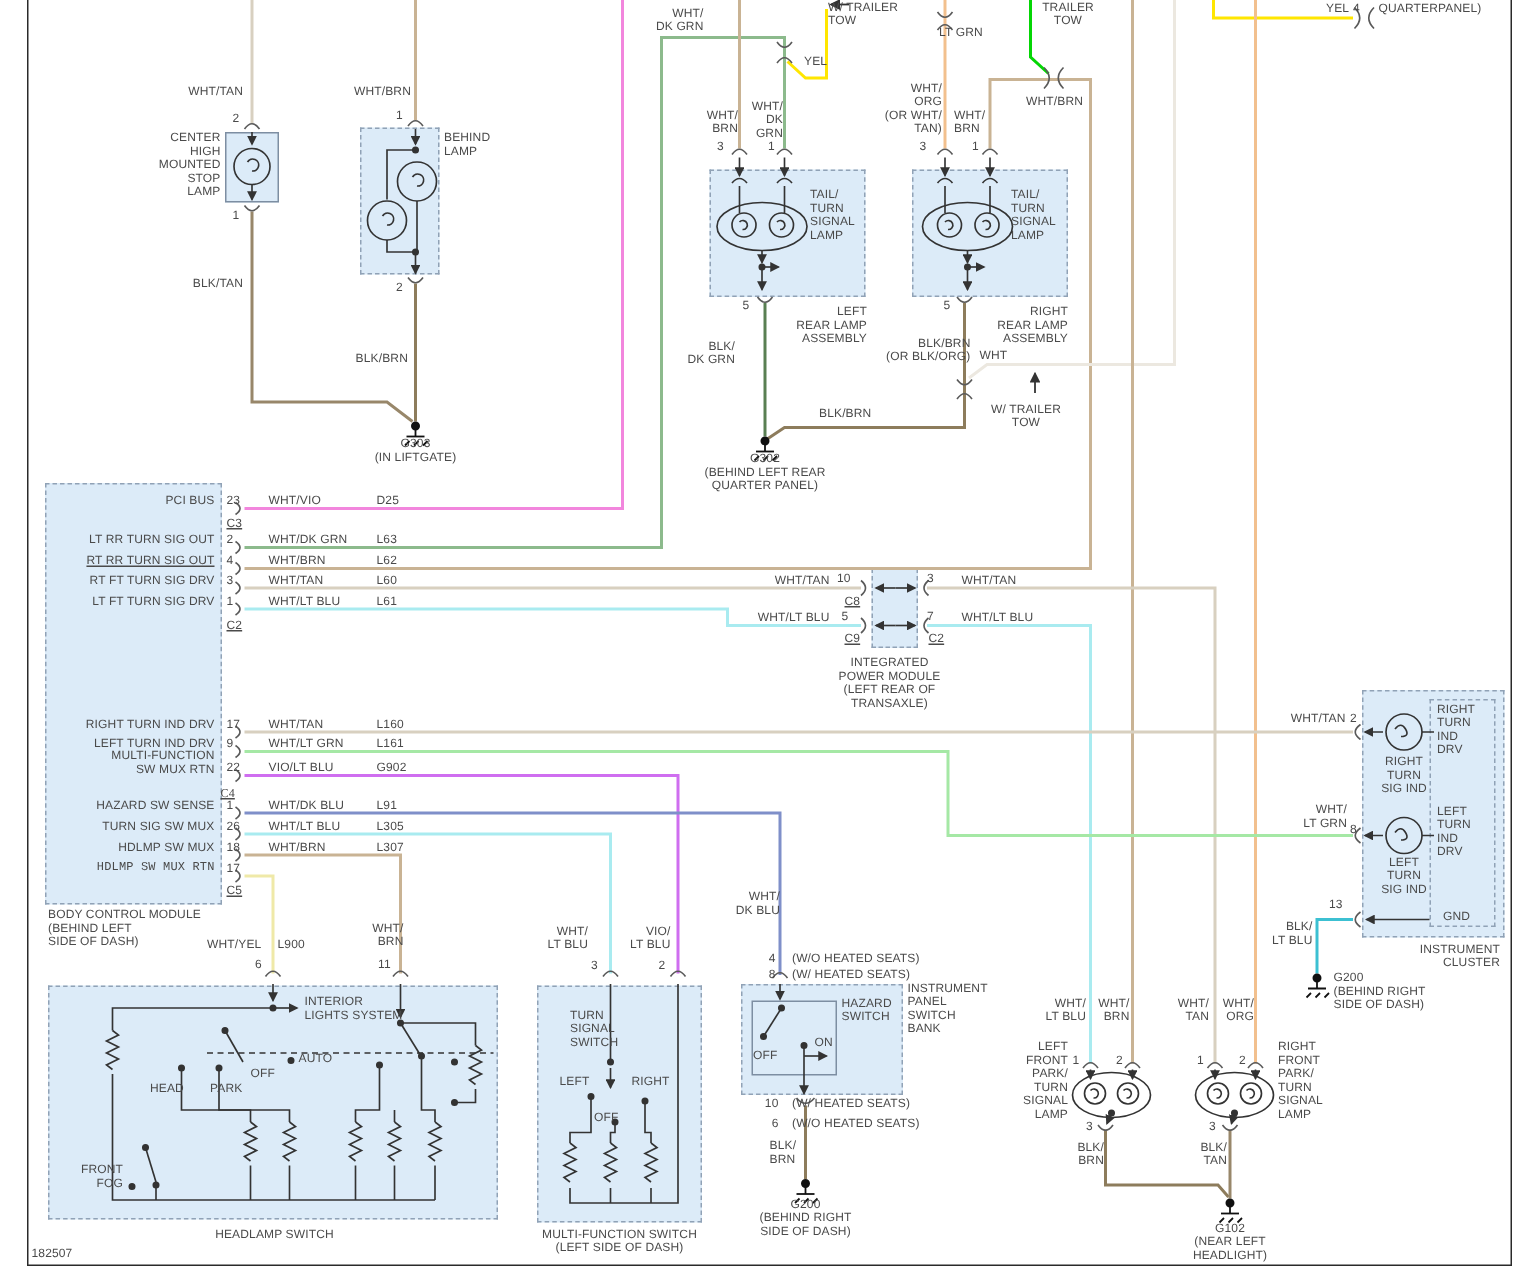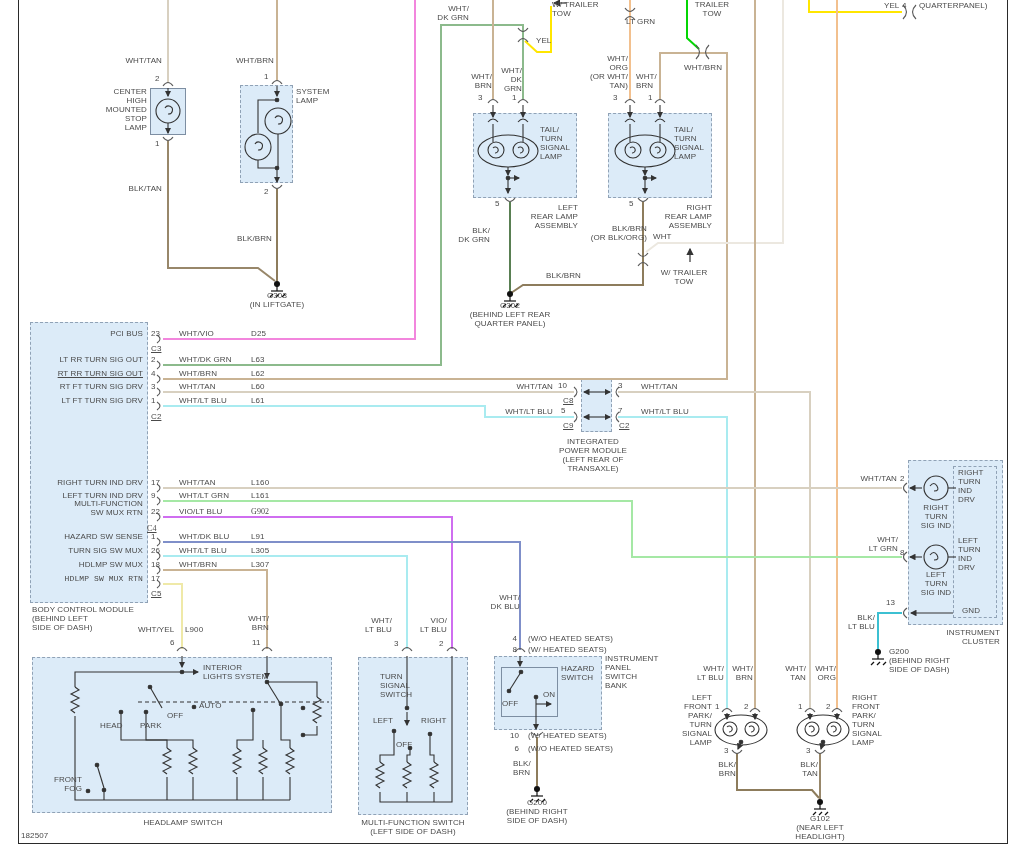--- a/index.html
+++ b/index.html
@@ -342,21 +342,21 @@
 
   <span class="lbl r" style="left:118px;top:56px;width:44px;">WHT/TAN</span>
   <span class="lbl r" style="left:230px;top:56px;width:44px;">WHT/BRN</span>
   <span class="lbl" style="left:155px;top:74px;">2</span>
   <span class="lbl" style="left:264px;top:72px;">1</span>
   <span class="lbl r" style="left:95px;top:87px;width:52px;">CENTER
 HIGH
 MOUNTED
 STOP
 LAMP</span>
-  <span class="lbl" style="left:296px;top:87px;">SYSTEM
+  <span class="lbl" style="left:296px;top:87px;">BEHIND
 LAMP</span>
   <span class="lbl" style="left:155px;top:139px;">1</span>
   <span class="lbl" style="left:264px;top:187px;">2</span>
   <span class="lbl r" style="left:118px;top:184px;width:44px;">BLK/TAN</span>
   <span class="lbl r" style="left:228px;top:234px;width:44px;">BLK/BRN</span>
   <span class="lbl c" style="left:252px;top:291px;width:50px;">G303</span>
   <span class="lbl c" style="left:237px;top:300px;width:80px;">(IN LIFTGATE)</span>
 
   <span class="lbl r" style="left:425px;top:4px;width:44px;">WHT/
 DK GRN</span>
@@ -442,21 +442,21 @@
   <span class="lbl" style="left:179px;top:478px;">WHT/TAN</span>
   <span class="lbl" style="left:251px;top:478px;">L160</span>
   <span class="lbl r" style="left:33px;top:491px;width:110px;">LEFT TURN IND DRV</span>
   <span class="lbl" style="left:151px;top:491px;">9</span>
   <span class="lbl" style="left:179px;top:491px;">WHT/LT GRN</span>
   <span class="lbl" style="left:251px;top:491px;">L161</span>
   <span class="lbl r" style="left:33px;top:499px;width:110px;">MULTI-FUNCTION
 SW MUX RTN</span>
   <span class="lbl" style="left:151px;top:507px;">22</span>
   <span class="lbl" style="left:179px;top:507px;">VIO/LT BLU</span>
-  <span class="lbl" style="left:251px;top:507px;font-family:Liberation Serif, serif;">G902</span>
+  <span class="lbl" style="left:251px;top:507px;">G902</span>
   <span class="lbl u" style="left:147px;top:524px;font-family:Liberation Serif, serif;">C4</span>
   <span class="lbl r" style="left:33px;top:532px;width:110px;">HAZARD SW SENSE</span>
   <span class="lbl" style="left:151px;top:532px;">1</span>
   <span class="lbl" style="left:179px;top:532px;">WHT/DK BLU</span>
   <span class="lbl" style="left:251px;top:532px;">L91</span>
   <span class="lbl r" style="left:33px;top:546px;width:110px;">TURN SIG SW MUX</span>
   <span class="lbl" style="left:151px;top:546px;">26</span>
   <span class="lbl" style="left:179px;top:546px;">WHT/LT BLU</span>
   <span class="lbl" style="left:251px;top:546px;">L305</span>
   <span class="lbl r" style="left:33px;top:560px;width:110px;">HDLMP SW MUX</span>

